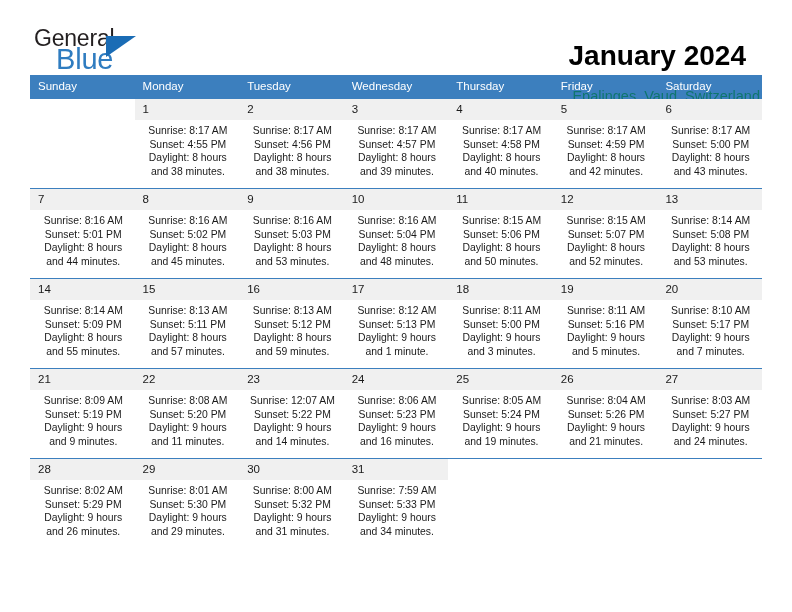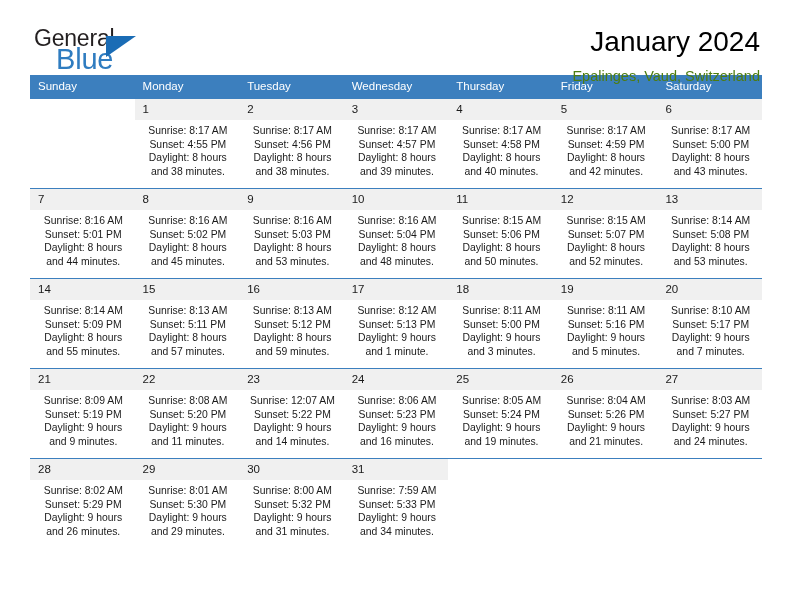--- a/index.html
+++ b/index.html
@@ -64,26 +64,26 @@
   }
 
   .title-block {
     text-align: right;
     padding-right: 2px;
   }
   .cal-title {
     font-size: 28px;
     color: #000000;
     line-height: 32px;
-    font-weight: normal;
-    margin: 0;
+    font-weight: bold;
+    margin: 14px;
   }
   .cal-subtitle {
     font-size: 14.5px;
-    color: #4d7c0f;
+    color: #0f766e;
     line-height: 20px;
     margin-top: 8px;
   }
 
   
   .calendar {
     width: 732px;
     border-collapse: collapse;
     table-layout: fixed;
     margin-top: 3px;

